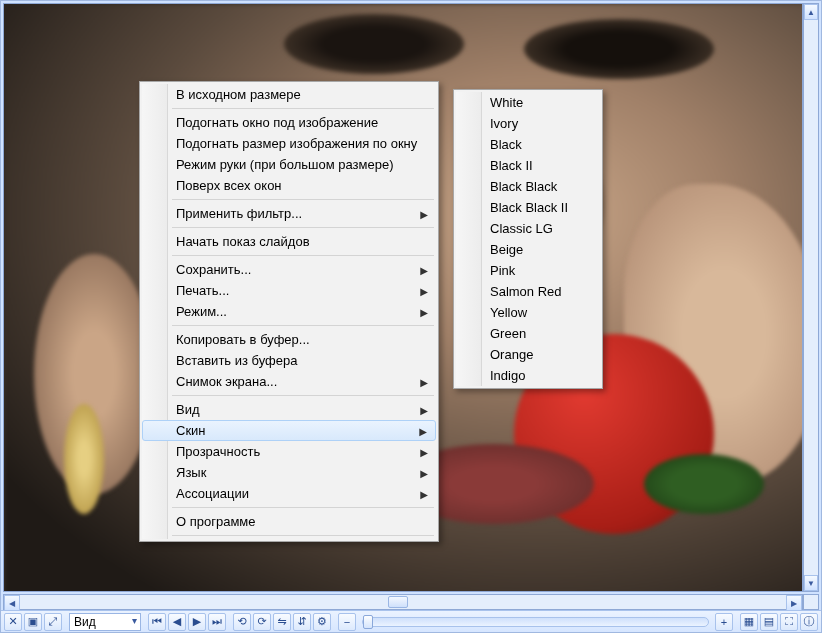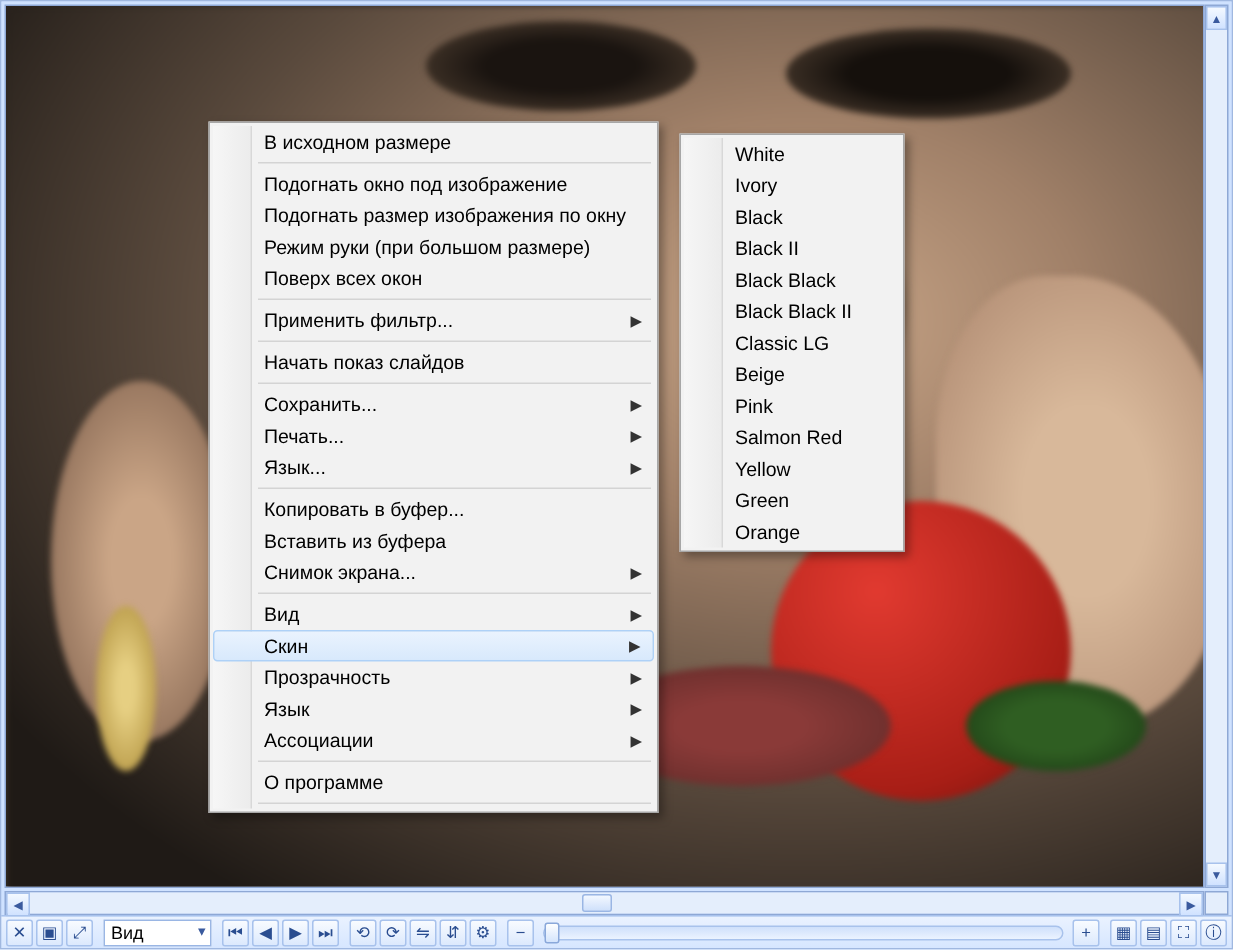--- a/index.html
+++ b/index.html
@@ -217,21 +217,21 @@
             <div class="ctx-sep"></div>
             <div class="ctx-item">
               <span>Сохранить...</span>
               <span class="arrow-r">▶</span>
             </div>
             <div class="ctx-item">
               <span>Печать...</span>
               <span class="arrow-r">▶</span>
             </div>
             <div class="ctx-item">
-              <span>Язык...</span>
+              <span>Режим...</span>
               <span class="arrow-r">▶</span>
             </div>
             <div class="ctx-sep"></div>
             <div class="ctx-item">
               <span>Копировать в буфер...</span>
             </div>
             <div class="ctx-item">
               <span>Вставить из буфера</span>
             </div>
             <div class="ctx-item">
@@ -301,20 +301,23 @@
               <span>Salmon Red</span>
             </div>
             <div class="ctx-item">
               <span>Yellow</span>
             </div>
             <div class="ctx-item">
               <span>Green</span>
             </div>
             <div class="ctx-item">
               <span>Orange</span>
+            </div>
+            <div class="ctx-item">
+              <span>Indigo</span>
             </div>
           </div>
       </div>
     </div>
 
     <div class="vscroll">
       <div class="arrow">▲</div>
       <div class="track"></div>
       <div class="arrow">▼</div>
     </div>

